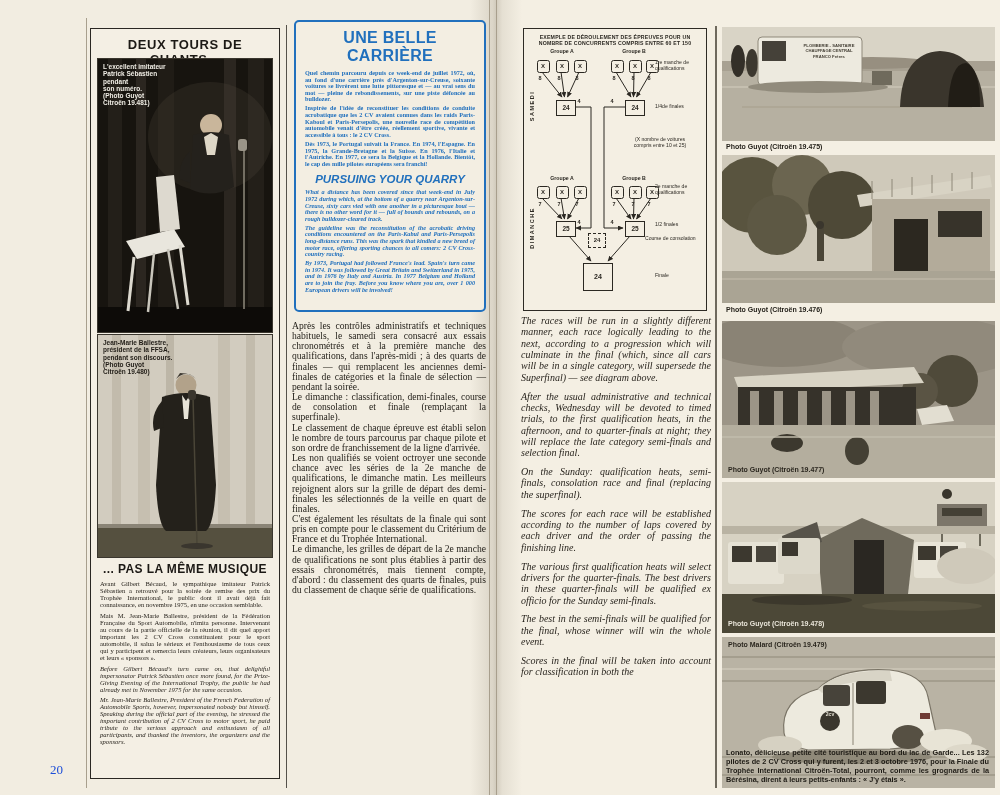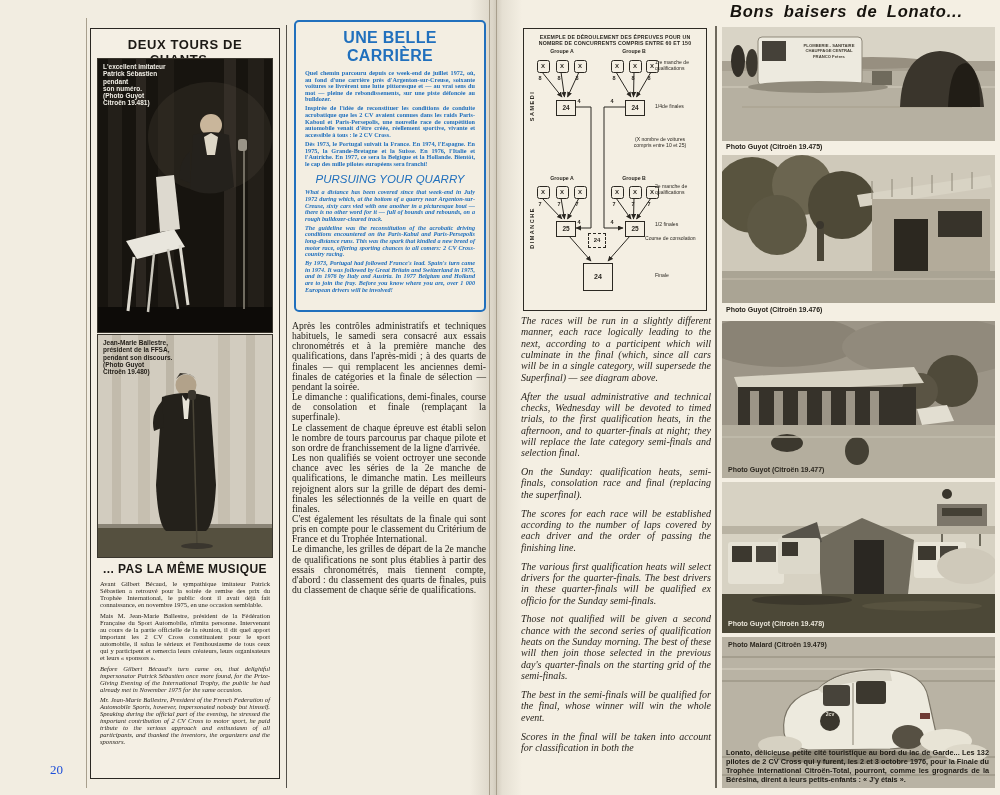--- a/index.html
+++ b/index.html
@@ -22,21 +22,21 @@
   #article-sub{left:0;top:533px;width:100%;text-align:center;font-size:12px;font-weight:bold;letter-spacing:.4px;color:#1c1915;}
   #article-text{left:9px;top:551px;width:170px;}
   #article-text p{margin:0 0 3.5px;font-size:6.6px;line-height:7.05px;text-align:justify;}
   #article-text p.en{font-style:italic;}
   
   #blue-box{left:294px;top:20px;width:192px;height:292px;border:2px solid #2170bd;border-radius:5px;
             padding:6px 9px;box-sizing:border-box;background:#f3eee2;overflow:hidden;}
   #blue-box h1{margin:1px 0 5px;text-align:center;font-family:"Liberation Sans",sans-serif;
                font-size:16px;font-weight:bold;color:#2170bd;letter-spacing:.3px;}
   #blue-box h2{margin:6px 0 4px;text-align:center;font-family:"Liberation Sans",sans-serif;
-               font-size:11.5px;font-weight:normal;font-style:italic;color:#2170bd;}
+               font-size:11.5px;font-weight:bold;font-style:italic;color:#2170bd;}
   #blue-box p{margin:0 0 2.5px;font-size:6.2px;line-height:6.6px;font-weight:bold;color:#2170bd;text-align:justify;}
   #blue-box p.en{font-style:italic;}
   
   #fr-col{left:292px;top:321px;width:194px;}
   #fr-col p{margin:0;font-size:9.6px;line-height:10.15px;text-align:justify;color:#201d17;}
   
   #en-col{left:521px;top:315px;width:190px;}
   #en-col p{margin:0 0 7.5px;font-size:10px;line-height:11.35px;font-style:italic;text-align:justify;color:#231f19;}
   
   #diagram{left:523px;top:28px;width:182px;height:281px;border:1.2px solid #2d2a24;background:#f4efe3;
@@ -155,21 +155,21 @@
     <p>Inspirée de l'idée de reconstituer les conditions de conduite acrobatique que les 2 CV avaient connues dans les raids Paris-Kaboul et Paris-Persepolis, une nouvelle race de compétition automobile venait d'être créée, réellement sportive, vivante et accessible à tous : le 2 CV Cross.</p>
     <p>Dès 1973, le Portugal suivait la France. En 1974, l'Espagne. En 1975, la Grande-Bretagne et la Suisse. En 1976, l'Italie et l'Autriche. En 1977, ce sera la Belgique et la Hollande. Bientôt, le cap des mille pilotes européens sera franchi!</p>
     <h2>PURSUING YOUR QUARRY</h2>
     <p class="en">What a distance has been covered since that week-end in July 1972 during which, at the bottom of a quarry near Argenton-sur-Creuse, sixty cars vied with one another in a picturesque bout — there is no other word for it — full of bounds and rebounds, on a rough bulldozer-cleared track.</p>
     <p class="en">The guideline was the reconstitution of the acrobatic driving conditions encountered on the Paris-Kabul and Paris-Persepolis long-distance runs. This was the spark that kindled a new breed of motor race, offering sporting chances to all comers: 2 CV Cross-country racing.</p>
     <p class="en">By 1973, Portugal had followed France's lead. Spain's turn came in 1974. It was followed by Great Britain and Switzerland in 1975, and in 1976 by Italy and Austria. In 1977 Belgium and Holland are to join the fray. Before you know where you are, over 1 000 European drivers will be involved!</p>
   </div>
 
   <div class="abs" id="fr-col">
     <p>Après les contrôles administratifs et techniques habituels, le samedi sera consacré aux essais chronométrés et à la première manche des qualifications, dans l'après-midi ; à des quarts de finales — qui remplacent les anciennes demi-finales de catégories et la finale de sélection — pendant la soirée.</p>
-    <p>Le dimanche : qualifications, demi-finales, course de consolation et finale (remplaçant la superfinale).</p>
+    <p>Le dimanche : classification, demi-finales, course de consolation et finale (remplaçant la superfinale).</p>
     <p>Le classement de chaque épreuve est établi selon le nombre de tours parcourus par chaque pilote et son ordre de franchissement de la ligne d'arrivée.</p>
     <p>Les non qualifiés se voient octroyer une seconde chance avec les séries de la 2e manche de qualifications, le dimanche matin. Les meilleurs rejoignent alors sur la grille de départ des demi-finales les sélectionnés de la veille en quart de finales.</p>
     <p>C'est également les résultats de la finale qui sont pris en compte pour le classement du Critérium de France et du Trophée International.</p>
     <p>Le dimanche, les grilles de départ de la 2e manche de qualifications ne sont plus établies à partir des essais chronométrés, mais tiennent compte, d'abord : du classement des quarts de finales, puis du classement de chaque série de qualifications.</p>
   </div>
 
   <div class="abs" id="diagram">
     <svg class="abs" style="left:0;top:0;" width="182" height="281" viewBox="0 0 182 281">
       <defs>
         <marker id="ah" markerWidth="6" markerHeight="6" refX="5" refY="2.5" orient="auto">
@@ -255,31 +255,29 @@
 qualifications</div>
     <div class="abs rlab" style="left:131px;top:75px;width:50px;">1/4de finales</div>
     <div class="abs rlab pre" style="left:131px;top:155px;width:50px;">2e manche de
 qualifications</div>
     <div class="abs rlab" style="left:131px;top:193px;width:50px;">1/2 finales</div>
     <div class="abs rlab" style="left:121px;top:207px;width:60px;">Course de consolation</div>
     <div class="abs rlab" style="left:131px;top:244px;width:50px;">Finale</div>
   </div>
 
   <div class="abs" id="en-col">
-    <p>The races will be run in a slightly different manner, each race logically leading to the next, according to a participent which will culminate in the final (which, since all cars will be in a single category, will supersede the Superfinal) — see diagram above.</p>
+    <p>The races will be run in a slightly different manner, each race logically leading to the next, according to a progression which will culminate in the final (which, since all cars will be in a single category, will supersede the Superfinal) — see diagram above.</p>
     <p>After the usual administrative and technical checks, Wednesday will be devoted to timed trials, to the first qualification heats, in the afternoon, and to quarter-finals at night; they will replace the late category semi-finals and selection final.</p>
     <p>On the Sunday: qualification heats, semi-finals, consolation race and final (replacing the superfinal).</p>
     <p>The scores for each race will be established according to the number of laps covered by each driver and the order of passing the finishing line.</p>
     <p>The various first qualification heats will select drivers for the quarter-finals. The best drivers in these quarter-finals will be qualified ex officio for the Sunday semi-finals.</p>
-    <p>Those not qualified will be given a second chance with the second series of qualification heats on the Sunday morning. The best of these will then join those selected in the previous day's quarter-finals on the starting grid of the semi-finals.</p>
     <p>The best in the semi-finals will be qualified for the final, whose winner will win the whole event.</p>
     <p>Scores in the final will be taken into account for classification in both the</p>
   </div>
 
-  <div class="abs" id="lonato-title">Bons baisers de Lonato...</div>
 
   <div class="abs" style="left:722px;top:27px;width:273px;height:114px;overflow:hidden;">
     <svg width="273" height="114" viewBox="0 0 273 114" preserveAspectRatio="none">
       <rect width="273" height="114" fill="#d9d4c6"></rect>
       <rect y="34" width="273" height="12" fill="#a8a192"></rect>
       <ellipse cx="150" cy="36" rx="60" ry="6" fill="#978f80"></ellipse>
       <rect y="44" width="273" height="70" fill="#b6b0a1"></rect>
       <line x1="0" y1="60" x2="273" y2="60" stroke="#c5bfb0" stroke-width="2"></line>
       <line x1="20" y1="80" x2="250" y2="80" stroke="#aba593" stroke-width="1.5"></line>
       <ellipse cx="16" cy="34" rx="7" ry="16" fill="#332f28"></ellipse>

